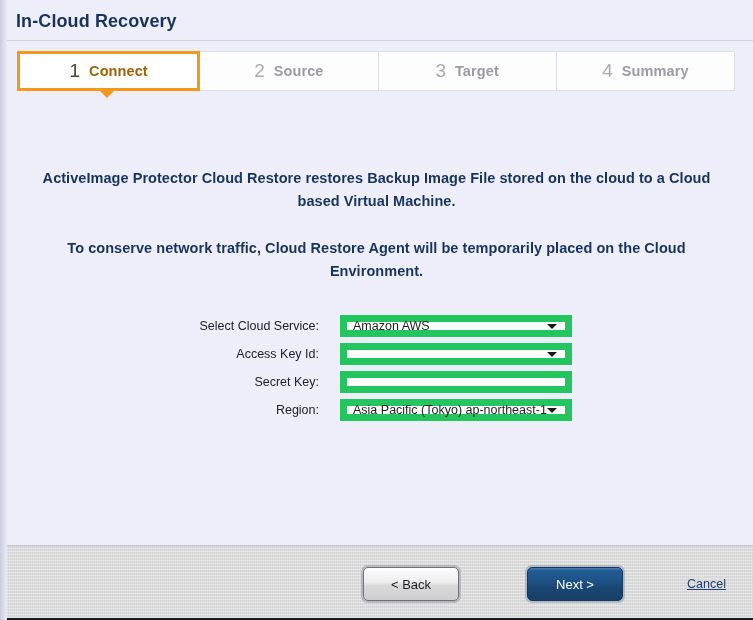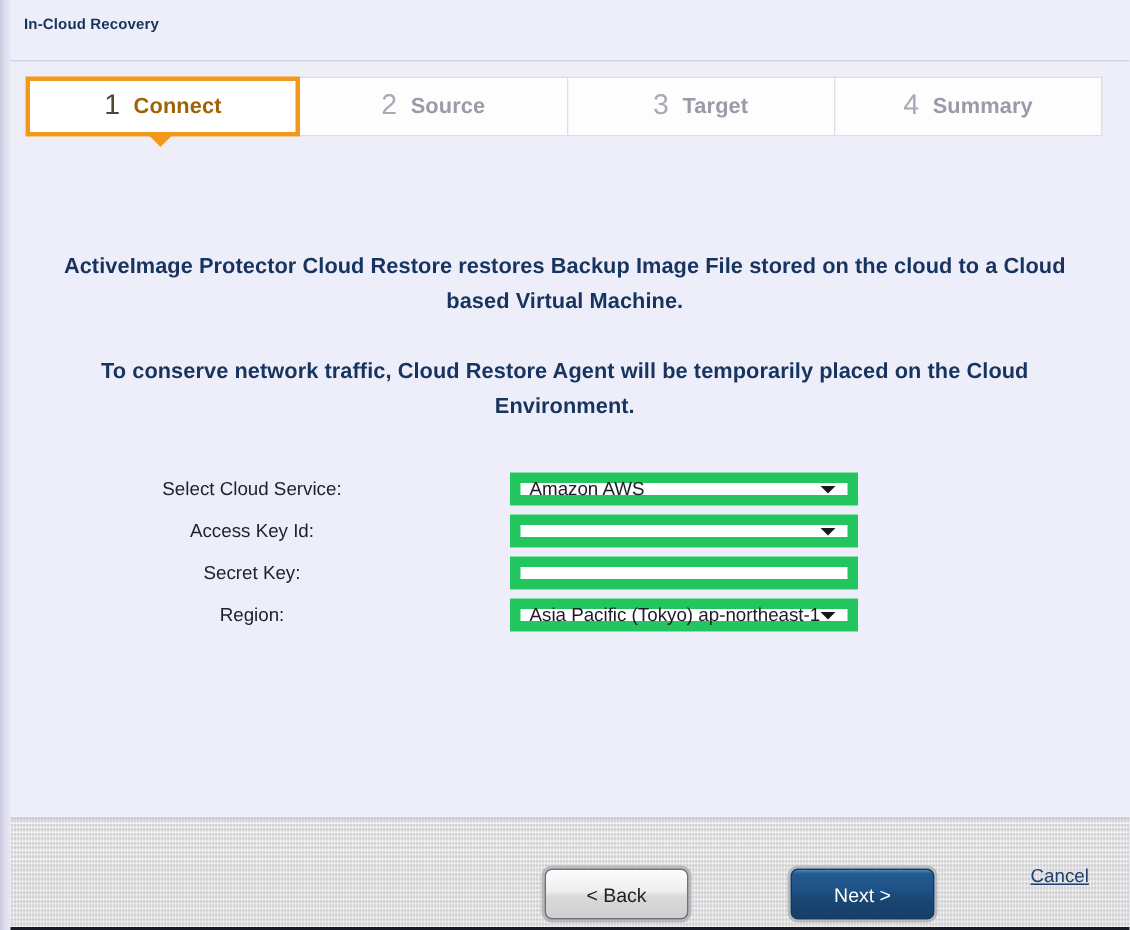--- a/index.html
+++ b/index.html
@@ -40,21 +40,21 @@
     width: 753px;
     height: 41px;
     background: #eeeefa;
     border-bottom: 1px solid #d2d2e4;
     box-sizing: border-box;
   }
   .header-title {
     position: absolute;
     left: 16px;
     top: 11px;
-    font-size: 10px;
+    font-size: 18px;
     font-weight: bold;
     color: #16335c;
     letter-spacing: 0.1px;
   }
 
   
   .steps {
     position: absolute;
     left: 17px;
     top: 51px;
@@ -144,22 +144,22 @@
     width: 753px;
   }
   .form-row {
     display: flex;
     align-items: center;
     height: 22px;
     margin-bottom: 6px;
   }
   .form-label {
     width: 340px;
-    text-align: center;
-    padding-right: 4px;
+    text-align: right;
+    padding-right: 21px;
     font-size: 12.5px;
     color: #22222c;
     box-sizing: border-box;
     line-height: 22px;
   }
   .field {
     width: 232px;
     height: 22px;
     background: #ffffff;
     border: 7px solid #22c55e;
@@ -226,21 +226,20 @@
 
   .btn {
     position: absolute;
     font-family: "Liberation Sans", sans-serif;
     font-size: 13px;
     display: flex;
     align-items: center;
     justify-content: center;
     box-sizing: border-box;
     cursor: default;
-    margin-top: 12px;
   }
   .btn-back {
     left: 363px;
     top: 567px;
     width: 96px;
     height: 34px;
     border-radius: 5px;
     border: 1px solid #70707a;
     background: linear-gradient(to bottom, #fdfdfd 0%, #eeeeee 45%, #d9d9d9 55%, #cfcfcf 100%);
     color: #1d1d28;

